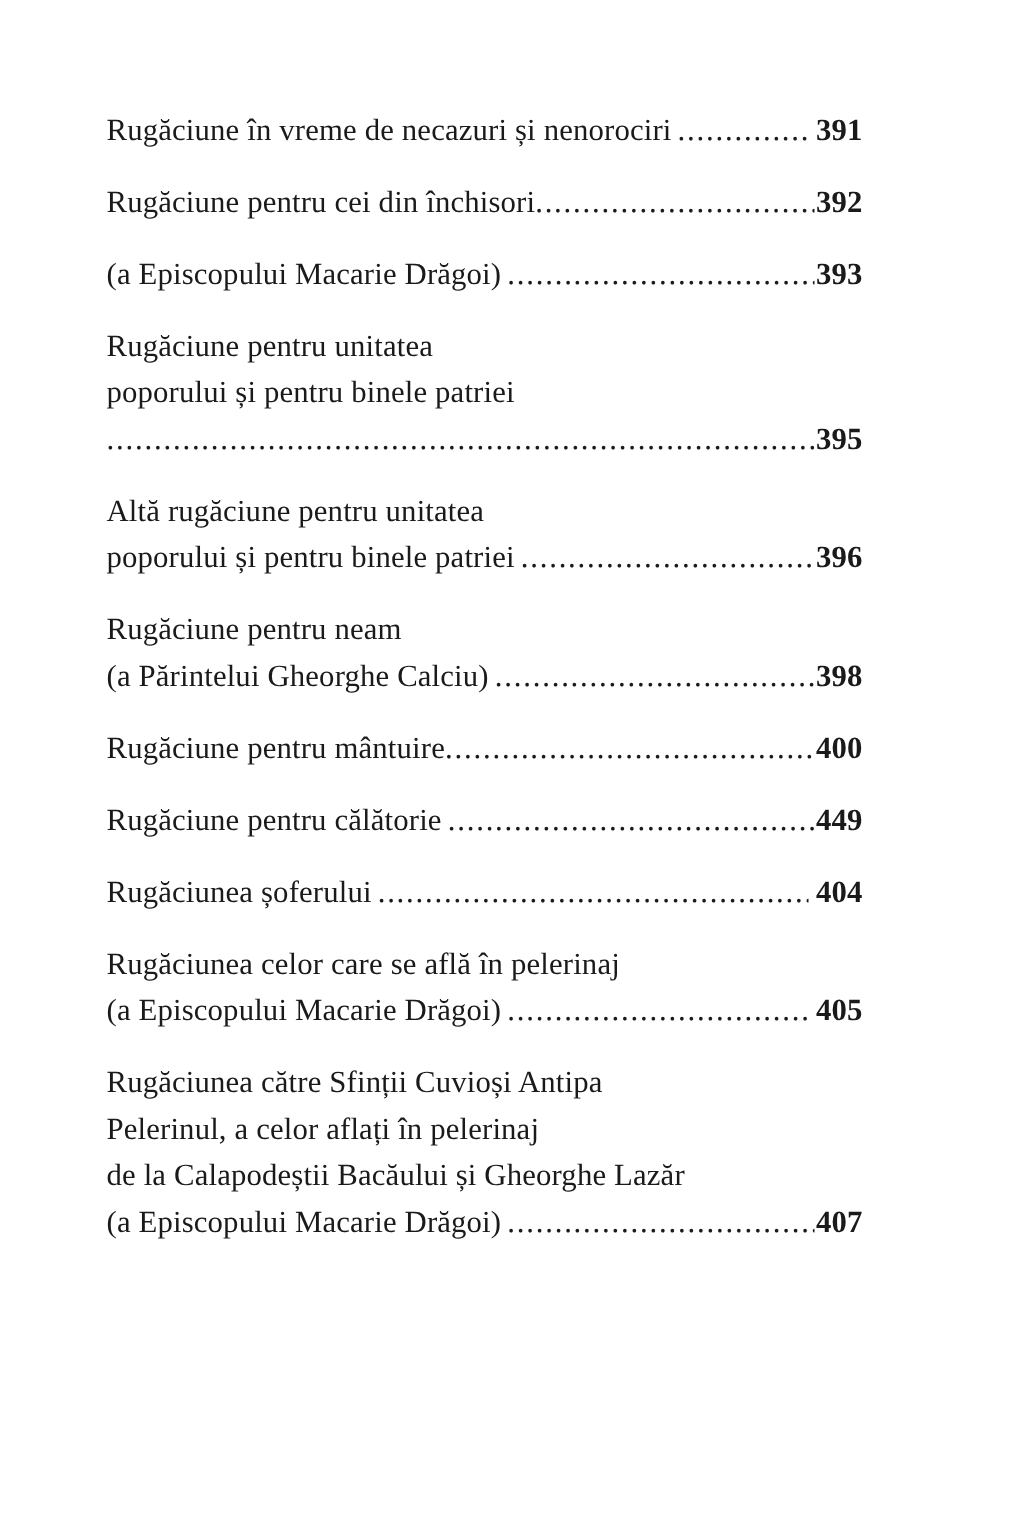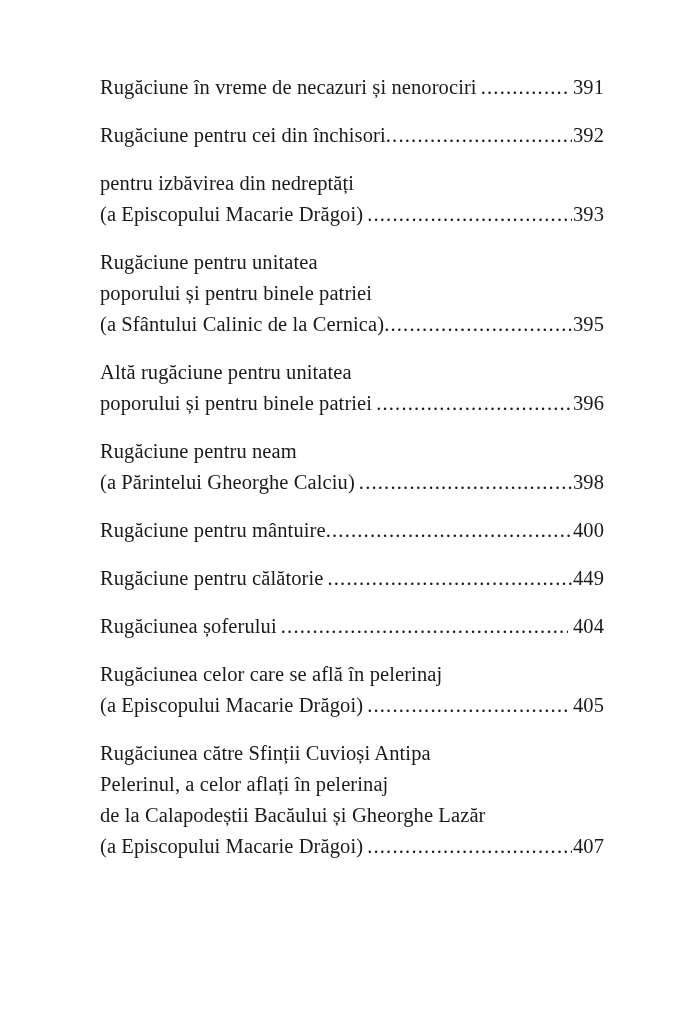--- a/index.html
+++ b/index.html
@@ -13,21 +13,21 @@
     width: 683px;
     height: 1024px;
     background: #ffffff;
     overflow: hidden;
     font-family: "Liberation Serif", "DejaVu Serif", serif;
     color: #1a1a1a;
     -webkit-font-smoothing: antialiased;
   }
   #toc {
     position: absolute;
-    left: 100px;
+    left: 71px;
     top: 72px;
     width: 504px;
   }
   .entry {
     margin-bottom: 17px;
   }
   .entry:last-child {
     margin-bottom: 0;
   }
   
@@ -54,20 +54,21 @@
     letter-spacing: 1.2px;
     color: #1a1a1a;
     margin: 0 0 0 0;
   }
   .leader-line .page {
     flex: 0 0 auto;
     text-align: right;
     font-feature-settings: "onum" 1, "lnum" 0;
     font-variant-numeric: oldstyle-nums;
     padding-left: 1px;
+    font-weight: bold;
   }
   
   .leader-line.gap-before .dots {
     margin-left: 4px;
   }
   .leader-line.gap-after .page {
     padding-left: 5px;
   }
 </style>
 </head>
@@ -83,32 +84,30 @@
         </div>
       </div>
       <div class="entry">
         <div class="line leader-line">
           <span class="label">Rugăciune pentru cei din închisori</span>
           <span class="dots" aria-hidden="true">........................................................................................................................................................................................................</span>
           <span class="page">392</span>
         </div>
       </div>
       <div class="entry">
-        <div class="line">pentru izbăvirea din nedreptăți</div>
         <div class="line leader-line gap-before">
           <span class="label">(a Episcopului Macarie Drăgoi)</span>
           <span class="dots" aria-hidden="true">........................................................................................................................................................................................................</span>
           <span class="page">393</span>
         </div>
       </div>
       <div class="entry">
         <div class="line">Rugăciune pentru unitatea</div>
         <div class="line">poporului și pentru binele patriei</div>
         <div class="line leader-line">
-          <span class="label">(a Sfântului Calinic de la Cernica)</span>
           <span class="dots" aria-hidden="true">........................................................................................................................................................................................................</span>
           <span class="page">395</span>
         </div>
       </div>
       <div class="entry">
         <div class="line">Altă rugăciune pentru unitatea</div>
         <div class="line leader-line gap-before">
           <span class="label">poporului și pentru binele patriei</span>
           <span class="dots" aria-hidden="true">........................................................................................................................................................................................................</span>
           <span class="page">396</span>

